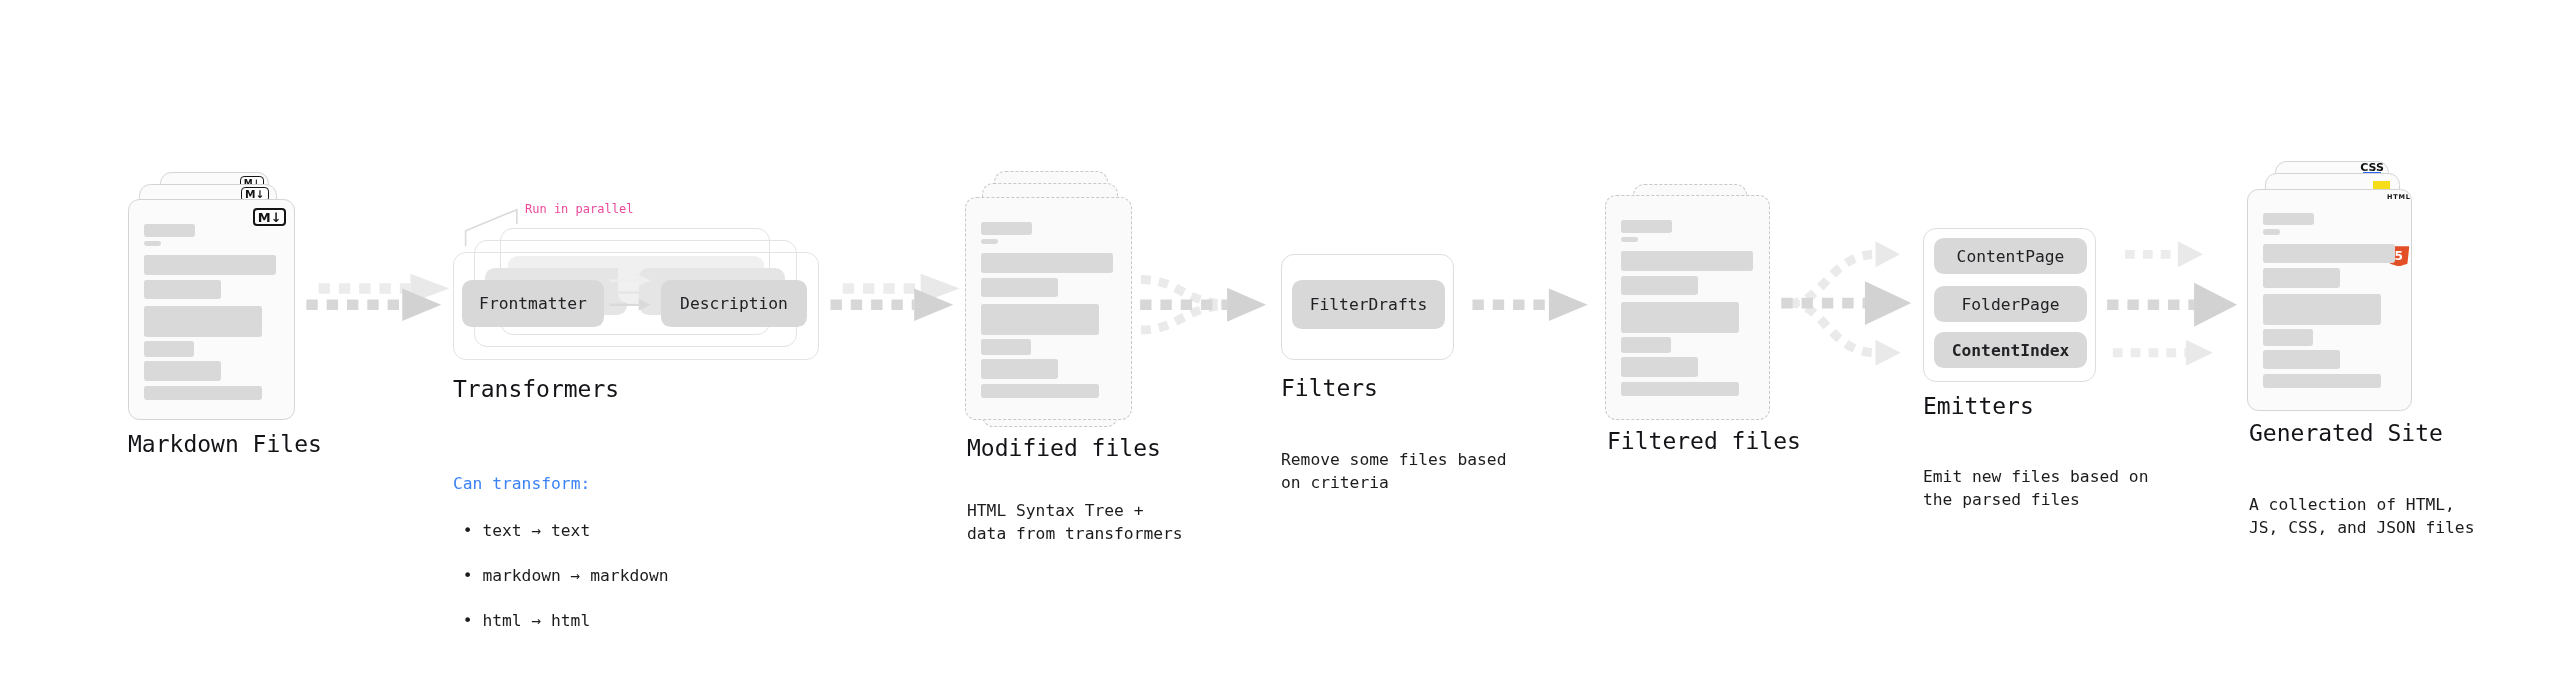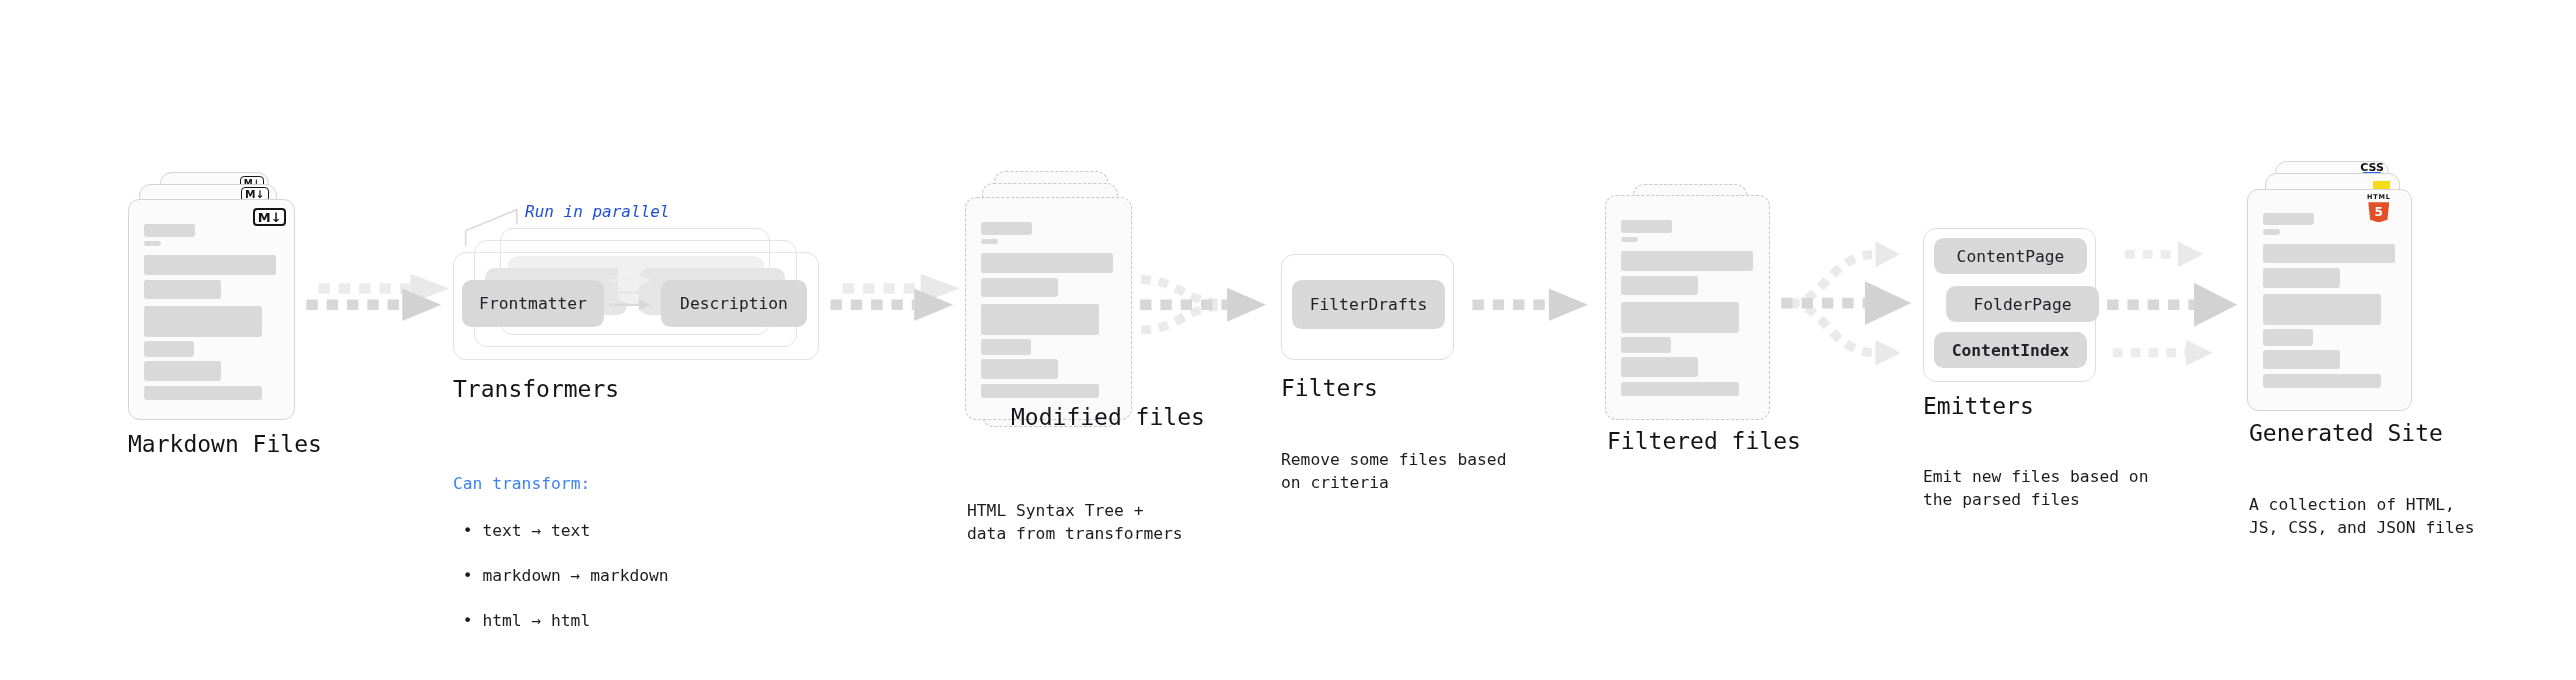--- a/index.html
+++ b/index.html
@@ -24,21 +24,21 @@
 
   .pill{position:absolute;background:#d8d8d8;border-radius:9.8px;display:flex;align-items:center;justify-content:center;
     font-size:16.3px;color:#222226;box-sizing:border-box;white-space:nowrap;}
   .pill.ghost1{background:#e5e5e5;}
   .pill.ghost2{background:#f0f0f0;}
 
   .stage-label{position:absolute;font-size:23px;color:#141418;white-space:nowrap;}
   .caption{position:absolute;font-size:16.3px;line-height:23px;color:#1c1c1f;white-space:pre-line;margin-top:35px;}
   .bullet{font-size:16.3px;line-height:22px;color:#1c1c1f;padding-left:9.8px;white-space:nowrap;}
   .cap-title{font-size:16.3px;line-height:23px;color:#3b82f6;white-space:nowrap;}
-  .annotation{position:absolute;font-size:16px;color:#1d4ed8;white-space:nowrap;font-style:italic;}
+  .annotation{position:absolute;font-size:12px;color:#ec4899;white-space:nowrap;}
 
   .arrows{position:absolute;left:0;top:0;pointer-events:none;}
 
   
   .cssbadge{position:absolute;display:flex;flex-direction:column;align-items:center;}
   .cssbadge .txt{font-family:"DejaVu Sans","Liberation Sans",sans-serif;font-size:11px;font-weight:800;color:#111;line-height:8.1px;}
   .cssbadge .ubar{width:18px;height:3.3px;background:#2965f1;margin-top:0.8px;}
   .jsbadge{position:absolute;background:#f5de19;}
   .htmlbadge{position:absolute;display:flex;flex-direction:column;align-items:center;width:24.4px;}
   .htmlbadge .txt{font-family:"DejaVu Sans","Liberation Sans",sans-serif;font-size:6.5px;font-weight:800;letter-spacing:0.8px;color:#111;line-height:7.3px;}
@@ -106,21 +106,21 @@
         <div class="bar" style="width:51px;height:12.2px;margin-bottom:4.1px;"></div>
         <div class="bar" style="width:17px;height:5.7px;margin-bottom:9px;"></div>
         <div class="bar" style="width:132px;height:19.5px;"></div>
         <div class="bar" style="width:77px;height:19.5px;margin-bottom:6.5px;"></div>
         <div class="bar" style="width:118px;height:31px;margin-bottom:4.1px;"></div>
         <div class="bar" style="width:50px;height:16.3px;margin-bottom:4.1px;"></div>
         <div class="bar" style="width:77px;height:19.5px;"></div>
         <div class="bar" style="width:118px;height:14px;"></div>
       </div>
     </div>
-    <div class="stage-label" style="left:967px;top:404px;margin-left:44px;">Modified files</div>
+    <div class="stage-label" style="left:967px;top:435px;">Modified files</div>
     <div class="caption" style="left:967px;top:464px;">HTML Syntax Tree +
 data from transformers</div>
   </div>
 
   <div>
     <div class="wbox" style="left:1281px;top:254px;width:173px;height:106px;"></div>
     <div class="pill" style="left:1292px;top:280px;width:153px;height:49px;">FilterDrafts</div>
     <div class="stage-label" style="left:1281px;top:375px;">Filters</div>
     <div class="caption" style="left:1281px;top:413px;">Remove some files based
 on criteria</div>
@@ -139,39 +139,39 @@
         <div class="bar" style="width:77px;height:19.5px;"></div>
         <div class="bar" style="width:118px;height:14px;"></div>
       </div>
     </div>
     <div class="stage-label" style="left:1607px;top:428px;">Filtered files</div>
   </div>
 
   <div>
     <div class="wbox" style="left:1923px;top:228px;width:173px;height:154px;"></div>
     <div class="pill" style="left:1934px;top:238px;width:153px;height:36px;">ContentPage</div>
-    <div class="pill" style="left:1934px;top:286px;width:153px;height:36px;margin-left:12px;">FolderPage</div>
+    <div class="pill" style="left:1934px;top:286px;width:153px;height:36px;">FolderPage</div>
     <div class="pill" style="left:1934px;top:332px;width:153px;height:36px;font-weight:bold;">ContentIndex</div>
     <div class="stage-label" style="left:1923px;top:393px;">Emitters</div>
     <div class="caption" style="left:1923px;top:430px;">Emit new files based on
 the parsed files</div>
   </div>
 
   <div>
     <div class="card" style="left:2275px;top:161px;width:114px;height:236px;">
       <div class="cssbadge" style="right:4.1px;top:1.6px;">
         <div class="txt">CSS</div>
         <div class="ubar"></div>
       </div>
     </div>
     <div class="card" style="left:2265px;top:173px;width:135px;height:236px;">
       <div class="jsbadge" style="right:9px;top:6.5px;width:17px;height:11.4px;"></div>
     </div>
     <div class="card" style="left:2247px;top:189px;width:165px;height:222px;">
-      <div class="htmlbadge" style="right:20px;top:4.1px;">
+      <div class="htmlbadge" style="right:0;top:4.1px;gap:44px;">
         <div class="txt">HTML</div>
         <div class="htmlshield">
             <span>5</span>
           </div>
       </div>
       <div class="bars" style="padding-top:23px;">
         <div class="bar" style="width:51px;height:12.2px;margin-bottom:4.1px;"></div>
         <div class="bar" style="width:17px;height:5.7px;margin-bottom:9px;"></div>
         <div class="bar" style="width:132px;height:19.5px;"></div>
         <div class="bar" style="width:77px;height:19.5px;margin-bottom:6.5px;"></div>

